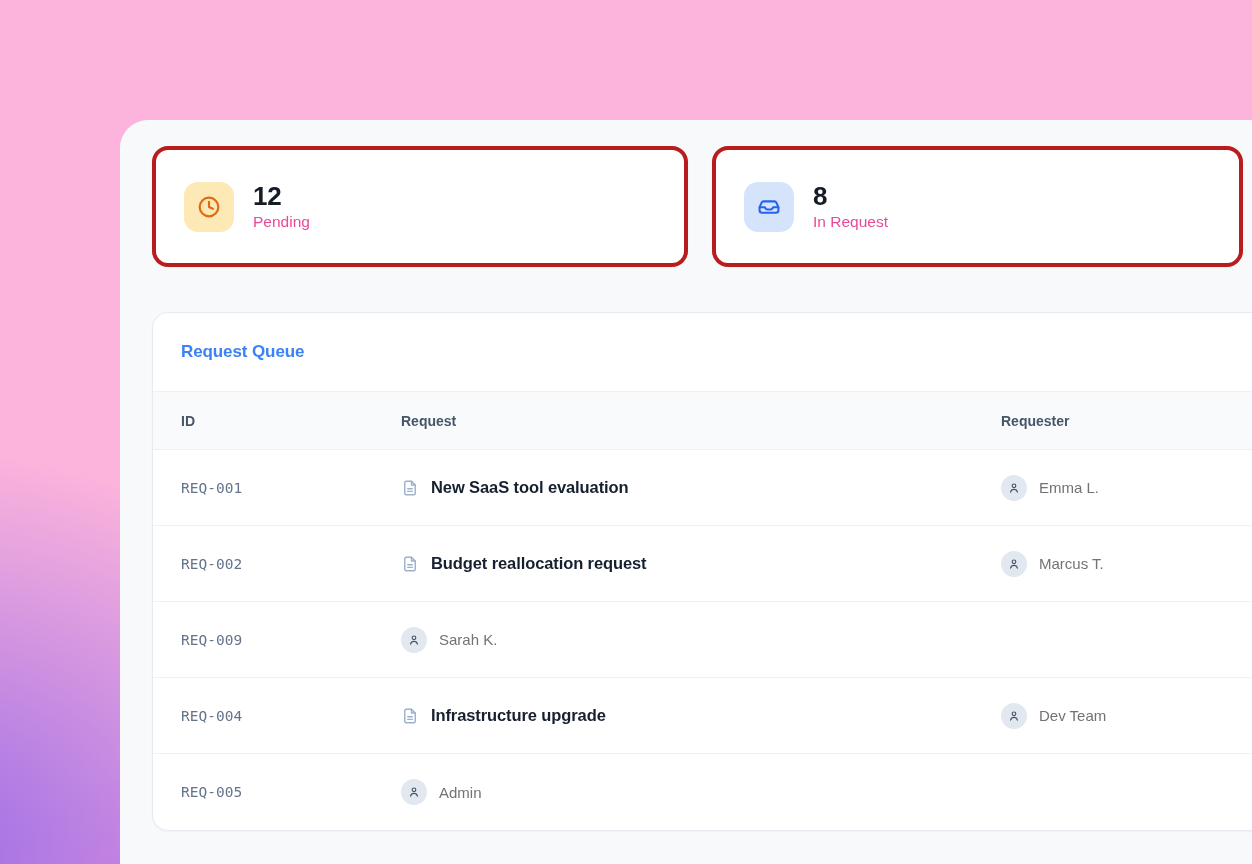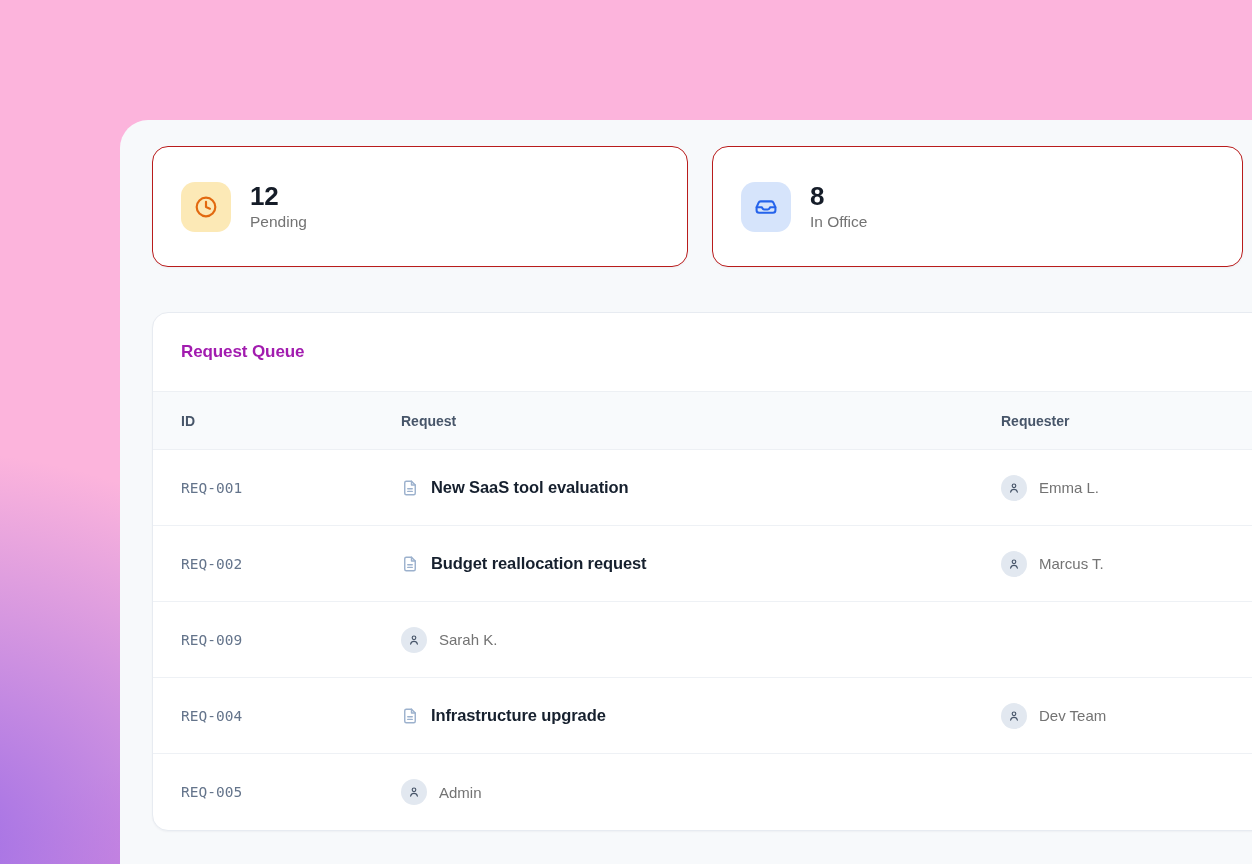--- a/index.html
+++ b/index.html
@@ -12,42 +12,42 @@
       #fcb4dc;
     position:relative;
   }
   .panel {
     position:absolute; left:120px; top:120px; width:1132px; height:744px;
     background:#f7f9fb; border-top-left-radius:28px;
   }
   
   .stats { position:absolute; left:152px; top:146px; display:flex; gap:24px; }
   .stat-card {
-    height:121px; background:#ffffff; border:1px solid #b91c1c; border-radius:16px;
+    height:121px; background:#ffffff; border:4px solid #b91c1c; border-radius:16px;
     display:flex; align-items:center; padding-left:28px; gap:19px;
     box-shadow:0 1px 2px rgba(16,24,40,.04);
   }
   .stat-card.c1 { width:536px; }
   .stat-card.c2 { width:531px; }
   .icon-square {
     width:50px; height:50px; border-radius:14px;
     display:flex; align-items:center; justify-content:center; flex:0 0 auto;
   }
   .icon-square.amber { background:#fce9b6; }
   .icon-square.blue  { background:#d6e4fb; }
   .stat-num { font-size:26px; font-weight:700; color:#151c28; line-height:1.1; letter-spacing:-0.3px; }
-  .stat-label { font-size:15.5px; color:#737373; margin-top:2px; }
+  .stat-label { font-size:15.5px; color:#ec4899; margin-top:2px; }
   
   .table-card {
     position:absolute; left:152px; top:312px; width:1262px; height:519px;
     background:#ffffff; border:1px solid #e7ebf1; border-radius:16px;
     box-shadow:0 1px 2px rgba(16,24,40,.04); overflow:hidden;
   }
   .card-title-row { height:79px; display:flex; align-items:center; padding:0 28px; border-bottom:1px solid #edf0f4; }
-  .card-title { font-size:17px; font-weight:700; color:#a21caf; letter-spacing:-0.1px; }
+  .card-title { font-size:17px; font-weight:700; color:#3b82f6; letter-spacing:-0.1px; }
   .thead {
     height:58px; background:#f8fafc; border-bottom:1px solid #edf0f4;
     display:flex; align-items:center; font-size:14px; font-weight:600; color:#475569;
   }
   .col-id { width:248px; padding-left:28px; flex:0 0 auto; }
   .col-request { width:600px; flex:0 0 auto; display:flex; align-items:center; gap:12px; }
   .col-requester { flex:1 1 auto; display:flex; align-items:center; gap:12px; }
   .trow { height:76px; display:flex; align-items:center; border-bottom:1px solid #eef1f5; }
   .trow:last-child { border-bottom:none; }
   .req-id { font-family:"DejaVu Sans Mono", monospace; font-size:14.5px; color:#64748b; }
@@ -81,21 +81,21 @@
 
     <div class="stat-card c2">
       <div class="icon-square blue">
         <svg width="26" height="26" viewBox="0 0 24 24" fill="none" stroke="#2563eb" stroke-width="1.9" stroke-linecap="round" stroke-linejoin="round">
           <path d="M5.2 8 3.45 11.9a2 2 0 0 0-.15.77V15a2.3 2.3 0 0 0 2.3 2.3h12.8a2.3 2.3 0 0 0 2.3-2.3v-2.33a2 2 0 0 0-.15-.77L18.8 8A2 2 0 0 0 17 6.8H7A2 2 0 0 0 5.2 8Z"></path>
           <path d="M3.4 12.2h4.8l.5 1a2 2 0 0 0 1.8 1.1h3a2 2 0 0 0 1.8-1.1l.5-1h4.8"></path>
         </svg>
       </div>
       <div>
         <div class="stat-num">8</div>
-        <div class="stat-label">In Office</div>
+        <div class="stat-label">In Request</div>
       </div>
     </div>
 
   </div>
 </div>
 
 <div class="table-card">
   <div class="card-title-row">
     <div class="card-title">Request Queue</div>
   </div>

